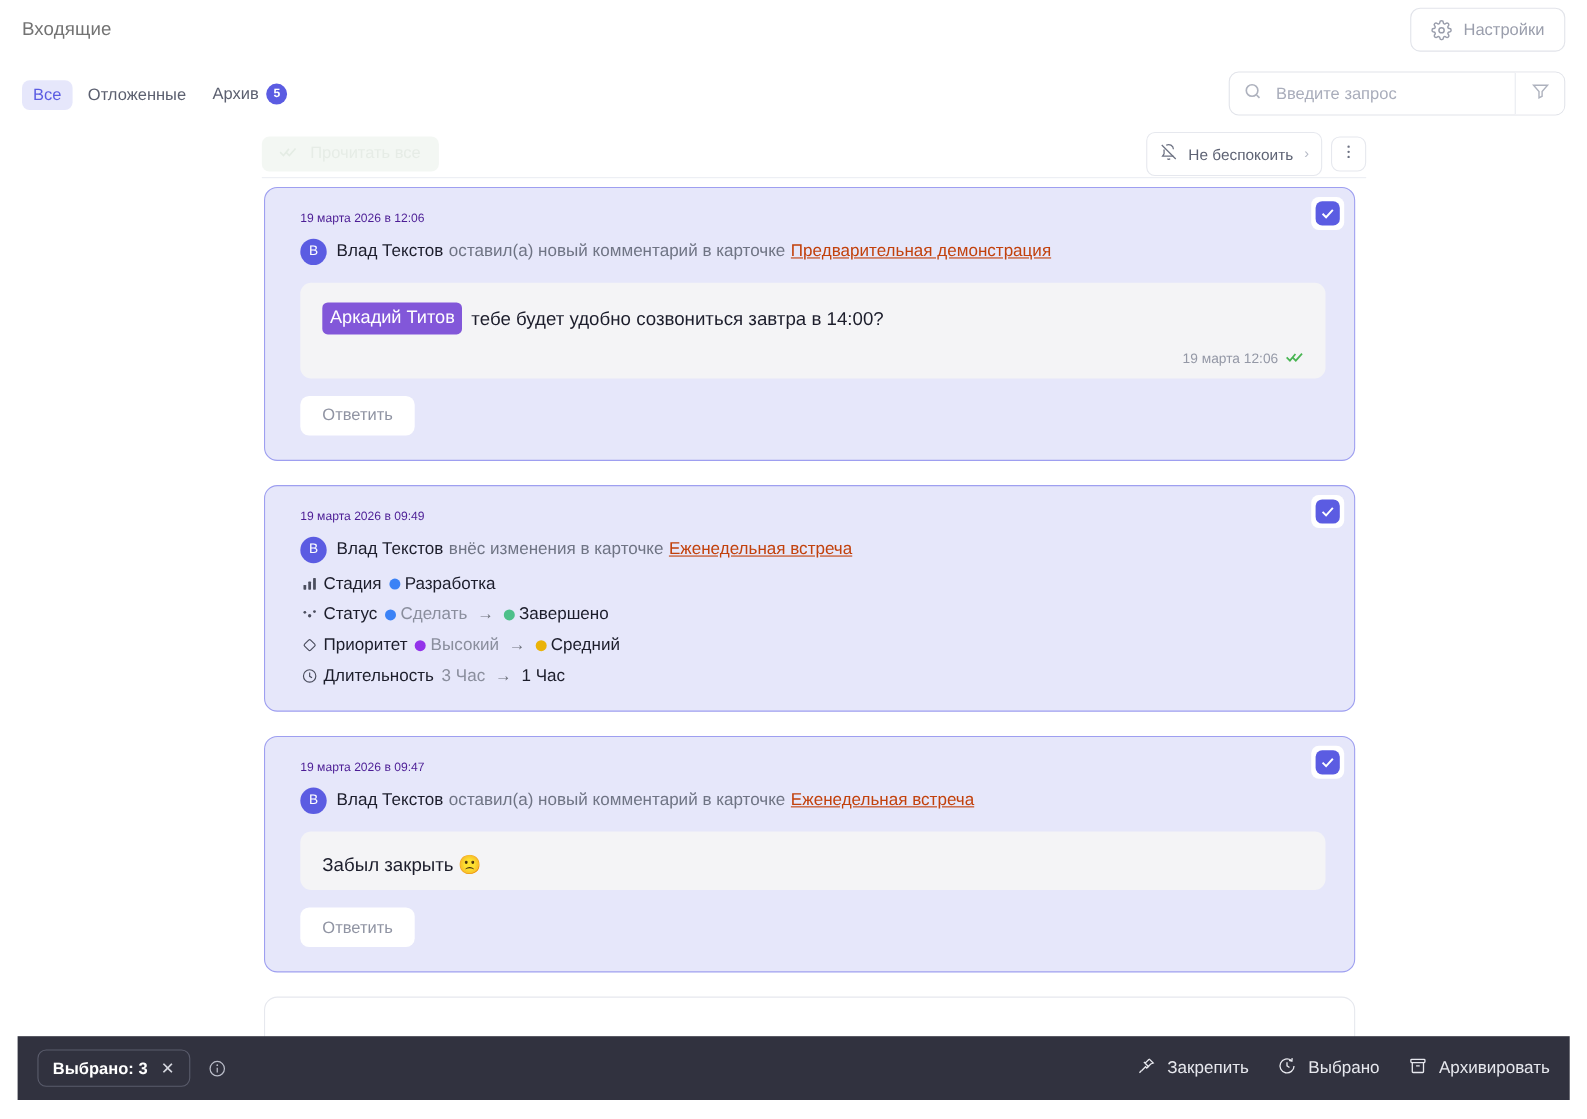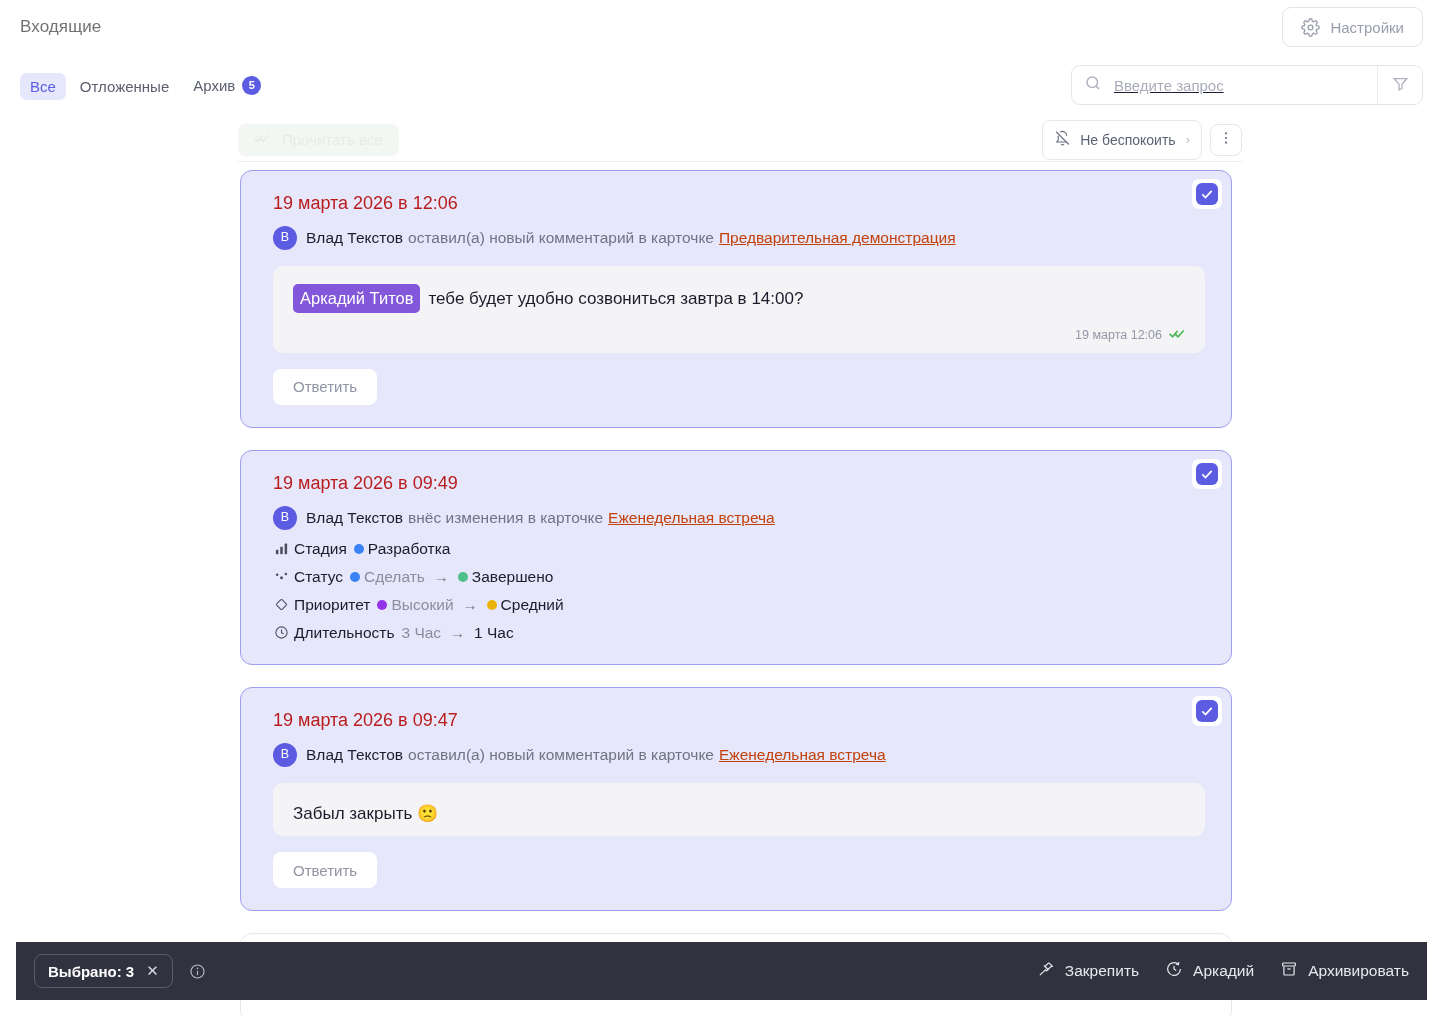--- a/index.html
+++ b/index.html
@@ -99,25 +99,24 @@
     padding: 0 2px;
     box-sizing: border-box;
   }
   .tabs-spacer { flex: 1; }
   .search-wrap {
     display: flex;
     align-items: stretch;
     border: 1px solid #e2e4ea;
     border-radius: 9px;
     height: 40px;
-    width: 352px;
+    width: 306px;
     background: #fff;
     overflow: hidden;
     box-sizing: border-box;
-    text-decoration: underline;
   }
   .search-field {
     flex: 1;
     display: flex;
     align-items: center;
     gap: 10px;
     padding: 0 12px;
   }
   .search-input {
     border: none;
@@ -230,22 +229,22 @@
     width: 22px;
     height: 22px;
     border-radius: 6px;
     background: #5b5ce2;
     display: flex;
     align-items: center;
     justify-content: center;
     cursor: pointer;
   }
   .card-time {
-    font-size: 18px;
-    color: #b91c1c;
+    font-size: 11px;
+    color: #4c1d95;
     margin-bottom: 12px;
   }
   .card-line {
     display: flex;
     align-items: center;
     flex-wrap: wrap;
     gap: 0;
     font-size: 15.5px;
     line-height: 1.4;
   }
@@ -658,21 +657,21 @@
         <span>Закрепить</span>
       </button>
       <button class="sel-action">
         <span>
           <svg width="18" height="18" viewBox="0 0 24 24" fill="none" stroke="#e7e8ee" stroke-width="1.6">
             <path d="M20.5 12a8.5 8.5 0 1 1-3.3-6.7"></path>
             <path d="M18.3 2.6l-.4 3.6-3.4-.9"></path>
             <path d="M12 7.6V12l3 2"></path>
           </svg>
         </span>
-        <span>Аркадий</span>
+        <span>Выбрано</span>
       </button>
       <button class="sel-action">
         <span>
           <svg width="18" height="18" viewBox="0 0 24 24" fill="none" stroke="#e7e8ee" stroke-width="1.6">
             <rect x="3.5" y="4" width="17" height="4" rx="1"></rect>
             <path d="M5.2 8.5V19a1 1 0 0 0 1 1h11.6a1 1 0 0 0 1-1V8.5"></path>
             <path d="M9.8 12h4.4"></path>
           </svg>
         </span>
         <span>Архивировать</span>

